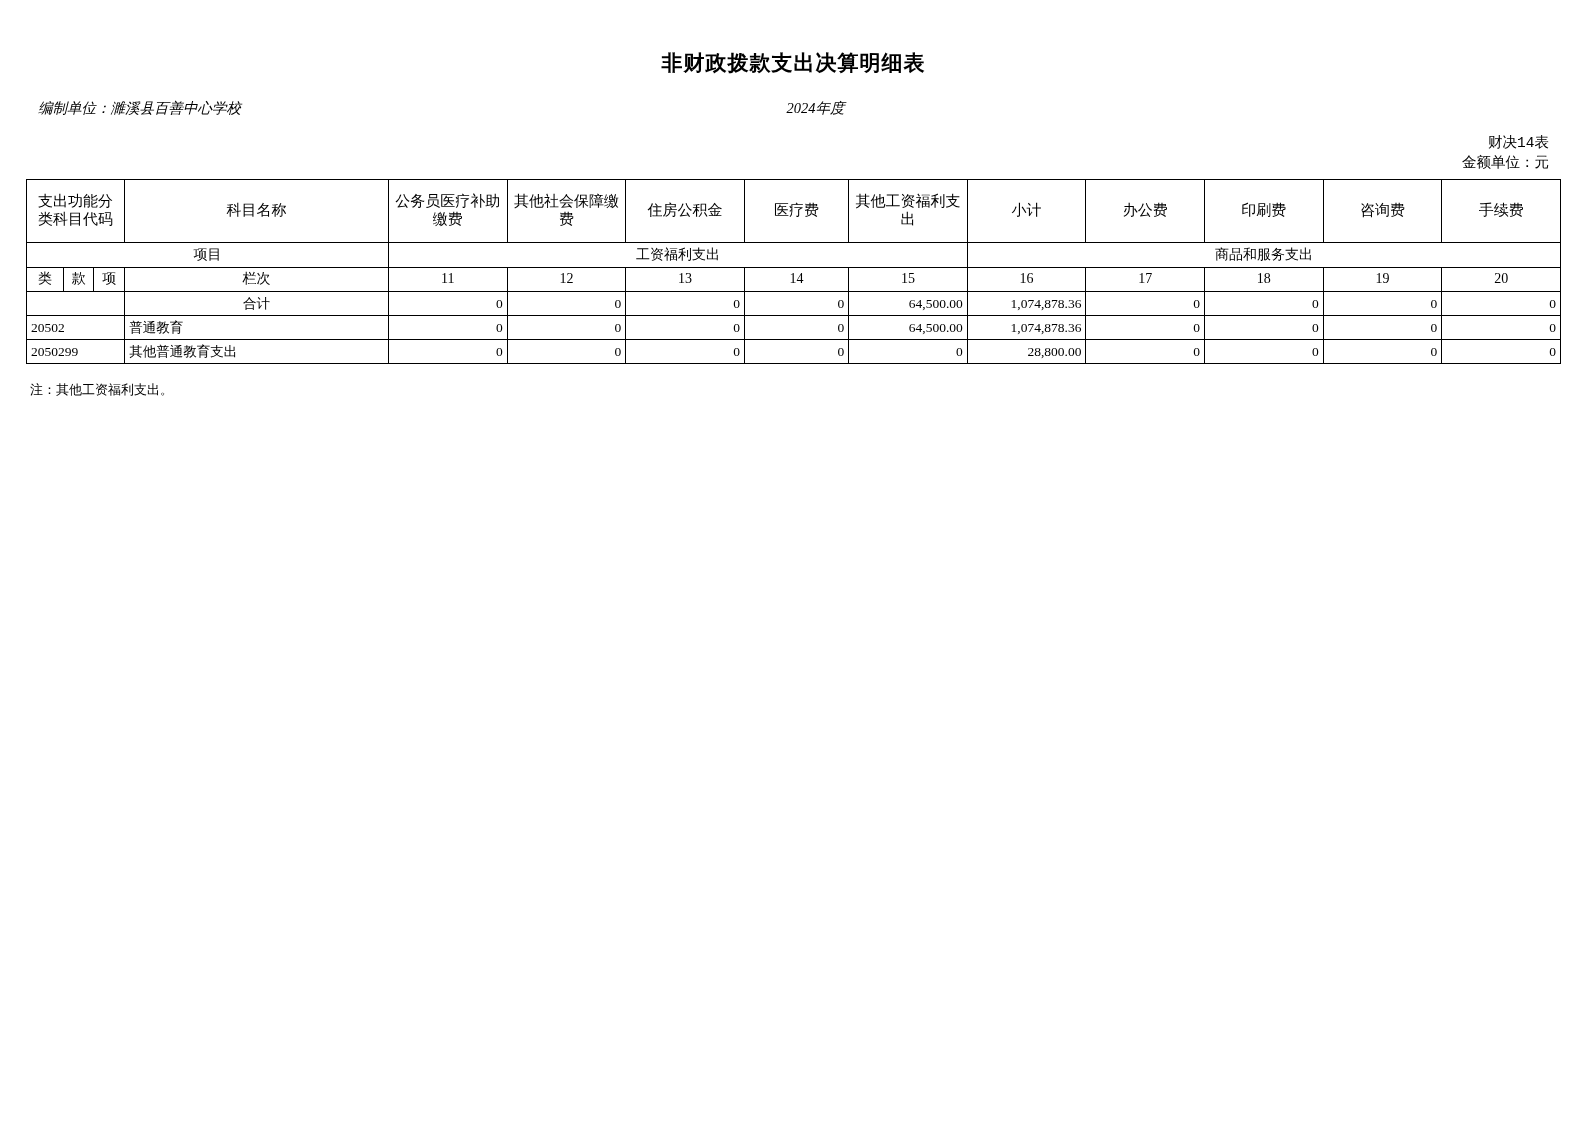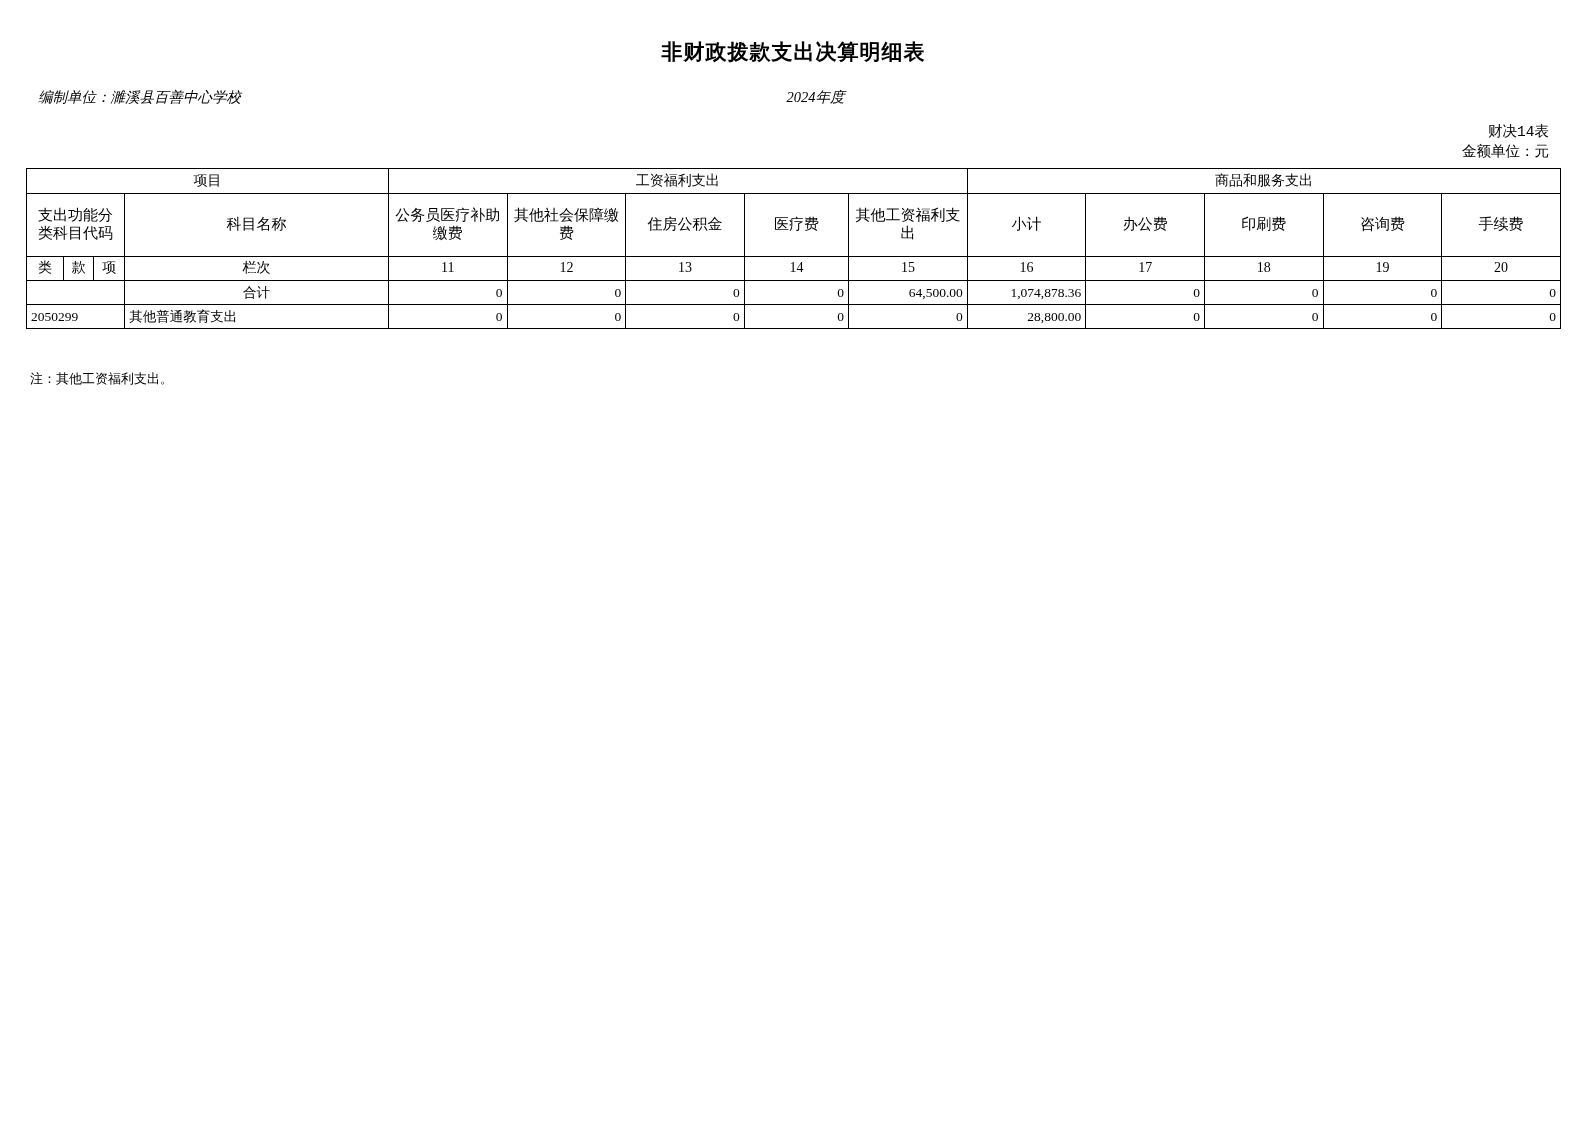--- a/index.html
+++ b/index.html
@@ -21,21 +21,21 @@
     height: 1122px;
     box-sizing: border-box;
     padding: 0;
   }
   .doc-title {
     text-align: center;
     font-family: "Liberation Sans", "DejaVu Sans", sans-serif;
     font-weight: bold;
     font-size: 21px;
     letter-spacing: 1px;
-    margin-top: 38px;
+    margin-top: 49px;
   }
   .meta-right {
     position: absolute;
     right: 38px;
     top: 84px;
     text-align: right;
     font-size: 14.5px;
     line-height: 20px;
     font-family: Liberation Mono, monospace;
   }
@@ -149,38 +149,38 @@
       <col style="width:116px">
       <col style="width:102px">
       <col style="width:116px">
       <col style="width:116px">
       <col style="width:116px">
       <col style="width:116px">
       <col style="width:116px">
       <col style="width:116px">
     </colgroup>
     <tbody>
-      <tr>
-        <td class="grouphdr" colspan="4">项目</td>
-        <td class="grouphdr" colspan="5">工资福利支出</td>
-        <td class="grouphdr" colspan="5">商品和服务支出</td>
-      </tr>
       <tr>
         <td class="colhdr" colspan="3">支出功能分类科目代码</td>
         <td class="colhdr">科目名称</td>
         <td class="colhdr">公务员医疗补助缴费</td>
         <td class="colhdr">其他社会保障缴费</td>
         <td class="colhdr">住房公积金</td>
         <td class="colhdr">医疗费</td>
         <td class="colhdr">其他工资福利支出</td>
         <td class="colhdr">小计</td>
         <td class="colhdr">办公费</td>
         <td class="colhdr">印刷费</td>
         <td class="colhdr">咨询费</td>
         <td class="colhdr">手续费</td>
+      </tr>
+      <tr>
+        <td class="grouphdr" colspan="4">项目</td>
+        <td class="grouphdr" colspan="5">工资福利支出</td>
+        <td class="grouphdr" colspan="5">商品和服务支出</td>
       </tr>
       <tr class="lane">
         <td>类</td>
         <td>款</td>
         <td>项</td>
         <td>栏次</td>
         <td>11</td>
         <td>12</td>
         <td>13</td>
         <td>14</td>
@@ -201,20 +201,34 @@
         <td class="r">0</td>
         <td class="r">64,500.00</td>
         <td class="r">1,074,878.36</td>
         <td class="r">0</td>
         <td class="r">0</td>
         <td class="r">0</td>
         <td class="r">0</td>
       </tr>
 
 
+      <tr class="numrow">
+        <td class="code-cell" colspan="3">20502</td>
+        <td class="name-cell">普通教育</td>
+        <td class="r">0</td>
+        <td class="r">0</td>
+        <td class="r">0</td>
+        <td class="r">0</td>
+        <td class="r">64,500.00</td>
+        <td class="r">1,074,878.36</td>
+        <td class="r">0</td>
+        <td class="r">0</td>
+        <td class="r">0</td>
+        <td class="r">0</td>
+      </tr>
 
 
       <tr class="numrow">
         <td class="code-cell" colspan="3">2050299</td>
         <td class="name-cell">其他普通教育支出</td>
         <td class="r">0</td>
         <td class="r">0</td>
         <td class="r">0</td>
         <td class="r">0</td>
         <td class="r">0</td>

